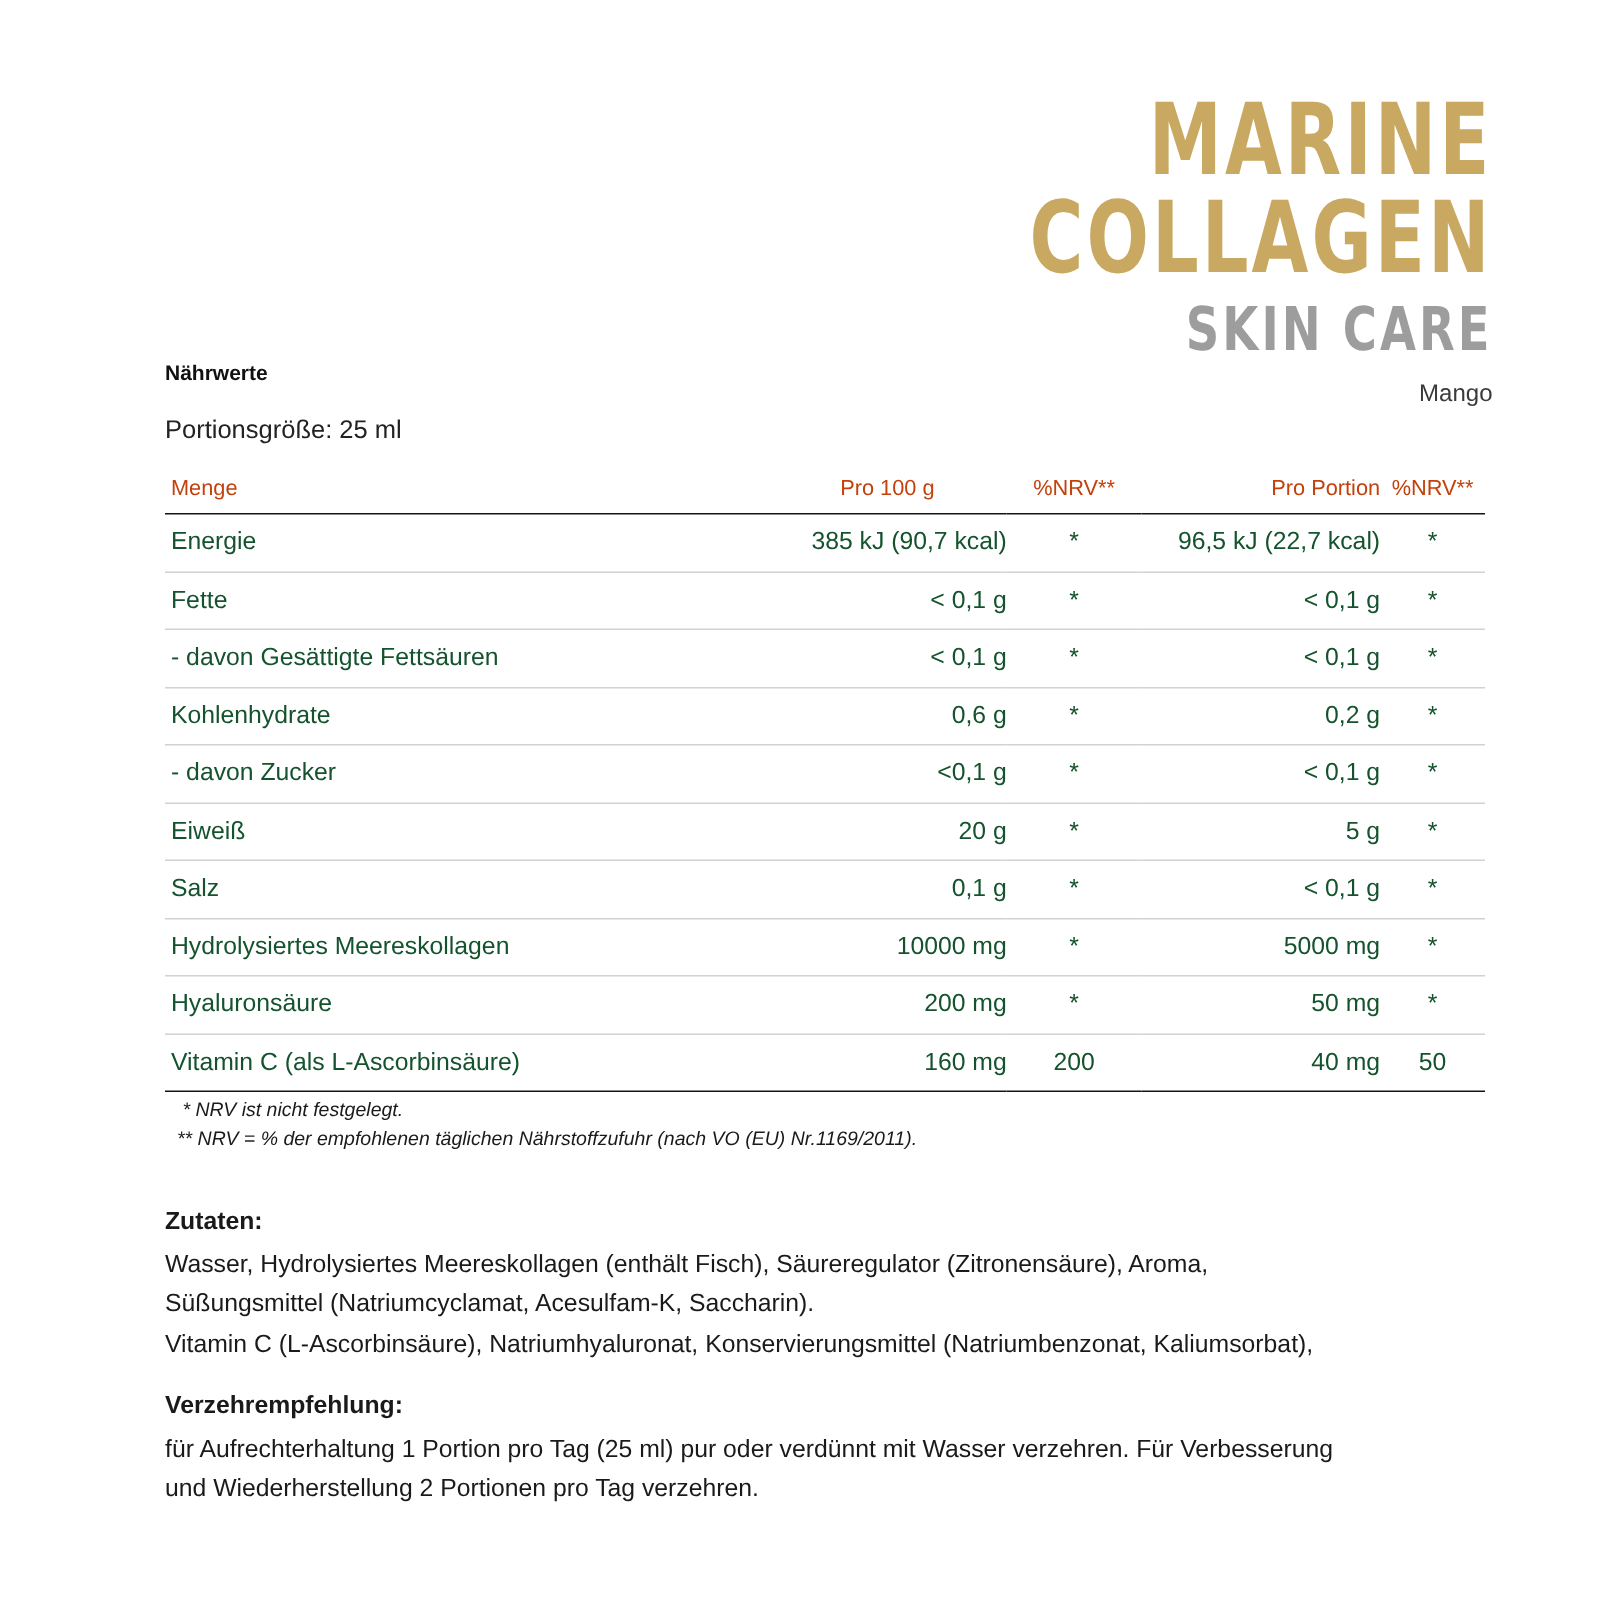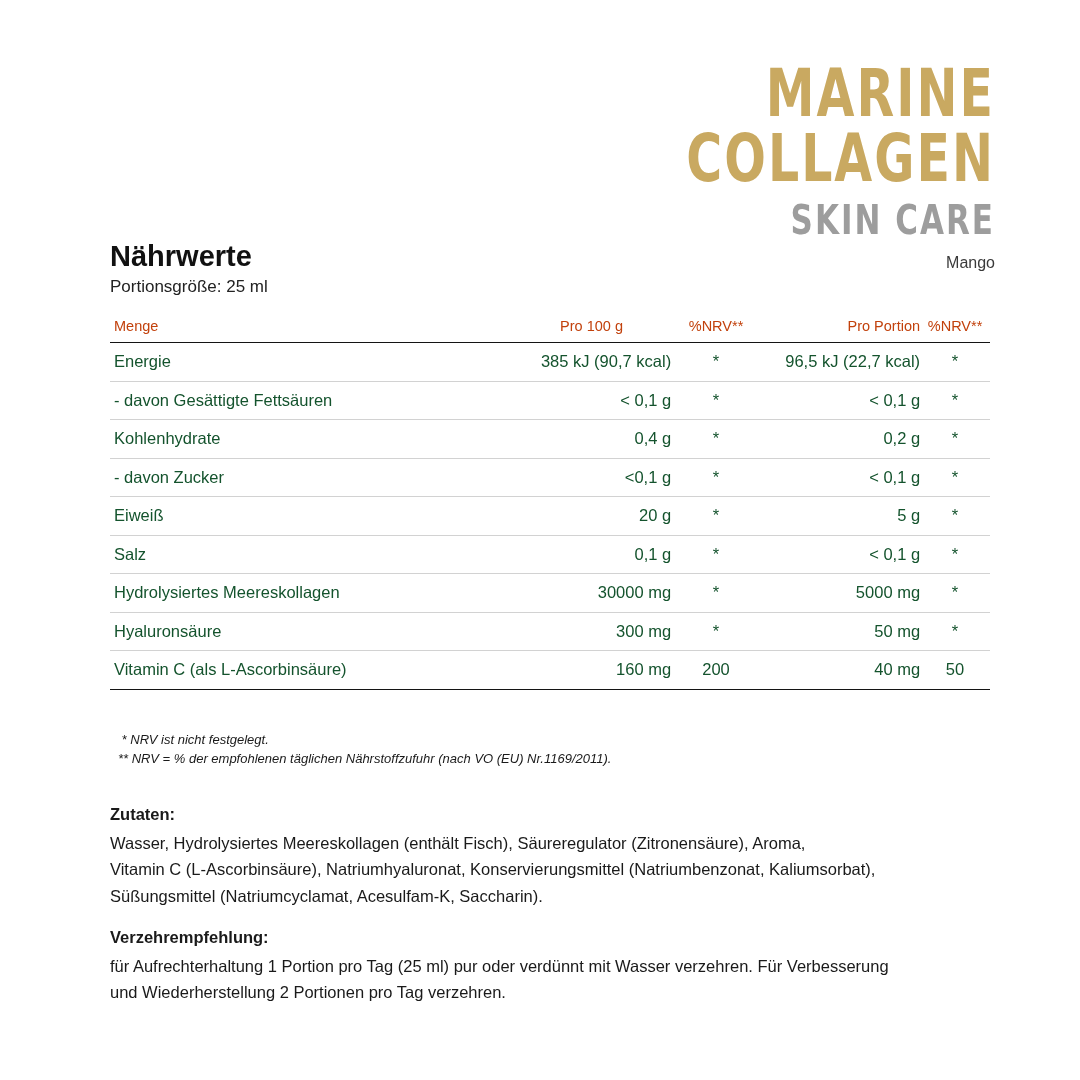--- a/index.html
+++ b/index.html
@@ -59,21 +59,21 @@
     color: #3a3a3a;
     display: block;
     margin-top: 3px;
   }
 
   
   .nutri-title {
     position: absolute;
     left: 110px;
     top: 240px;
-    font-size: 29px;
+    font-size: 14px;
     font-weight: bold;
     color: #111;
   }
   .nutri-sub {
     position: absolute;
     left: 110px;
     top: 277px;
     font-size: 17px;
     color: #222;
   }
@@ -189,29 +189,36 @@
       </thead>
       <tbody>
         <tr>
           <td class="c-name">Energie</td>
           <td class="c-p100">385 kJ (90,7 kcal)</td>
           <td class="c-nrv1">*</td>
           <td class="c-port">96,5 kJ (22,7 kcal)</td>
           <td class="c-nrv2">*</td>
         </tr>
         <tr>
+          <td class="c-name">Fette</td>
+          <td class="c-p100">&lt; 0,1 g</td>
+          <td class="c-nrv1">*</td>
+          <td class="c-port">&lt; 0,1 g</td>
+          <td class="c-nrv2">*</td>
+        </tr>
+        <tr>
           <td class="c-name">- davon Gesättigte Fettsäuren</td>
           <td class="c-p100">&lt; 0,1 g</td>
           <td class="c-nrv1">*</td>
           <td class="c-port">&lt; 0,1 g</td>
           <td class="c-nrv2">*</td>
         </tr>
         <tr>
           <td class="c-name">Kohlenhydrate</td>
-          <td class="c-p100">0,4 g</td>
+          <td class="c-p100">0,6 g</td>
           <td class="c-nrv1">*</td>
           <td class="c-port">0,2 g</td>
           <td class="c-nrv2">*</td>
         </tr>
         <tr>
           <td class="c-name">- davon Zucker</td>
           <td class="c-p100">&lt;0,1 g</td>
           <td class="c-nrv1">*</td>
           <td class="c-port">&lt; 0,1 g</td>
           <td class="c-nrv2">*</td>
@@ -225,28 +232,28 @@
         </tr>
         <tr>
           <td class="c-name">Salz</td>
           <td class="c-p100">0,1 g</td>
           <td class="c-nrv1">*</td>
           <td class="c-port">&lt; 0,1 g</td>
           <td class="c-nrv2">*</td>
         </tr>
         <tr>
           <td class="c-name">Hydrolysiertes Meereskollagen</td>
-          <td class="c-p100">30000 mg</td>
+          <td class="c-p100">10000 mg</td>
           <td class="c-nrv1">*</td>
           <td class="c-port">5000 mg</td>
           <td class="c-nrv2">*</td>
         </tr>
         <tr>
           <td class="c-name">Hyaluronsäure</td>
-          <td class="c-p100">300 mg</td>
+          <td class="c-p100">200 mg</td>
           <td class="c-nrv1">*</td>
           <td class="c-port">50 mg</td>
           <td class="c-nrv2">*</td>
         </tr>
         <tr>
           <td class="c-name">Vitamin C (als L-Ascorbinsäure)</td>
           <td class="c-p100">160 mg</td>
           <td class="c-nrv1">200</td>
           <td class="c-port">40 mg</td>
           <td class="c-nrv2">50</td>
@@ -257,22 +264,22 @@
 
   <div class="footnotes">
     <div> * NRV ist nicht festgelegt.</div>
     <div>** NRV = % der empfohlenen täglichen Nährstoffzufuhr (nach VO (EU) Nr.1169/2011).</div>
   </div>
 
   <div class="body-block">
     <div class="block-head">Zutaten:</div>
     <div class="block-body">
       <p>Wasser, Hydrolysiertes Meereskollagen (enthält Fisch), Säureregulator (Zitronensäure), Aroma,</p>
+      <p>Süßungsmittel (Natriumcyclamat, Acesulfam-K, Saccharin).</p>
       <p>Vitamin C (L-Ascorbinsäure), Natriumhyaluronat, Konservierungsmittel (Natriumbenzonat, Kaliumsorbat),</p>
-      <p>Süßungsmittel (Natriumcyclamat, Acesulfam-K, Saccharin).</p>
     </div>
     <div class="block-head">Verzehrempfehlung:</div>
     <div class="block-body">
       <p>für Aufrechterhaltung 1 Portion pro Tag (25 ml) pur oder verdünnt mit Wasser verzehren. Für Verbesserung</p>
       <p>und Wiederherstellung 2 Portionen pro Tag verzehren.</p>
     </div>
   </div>
 
 </div>
 

